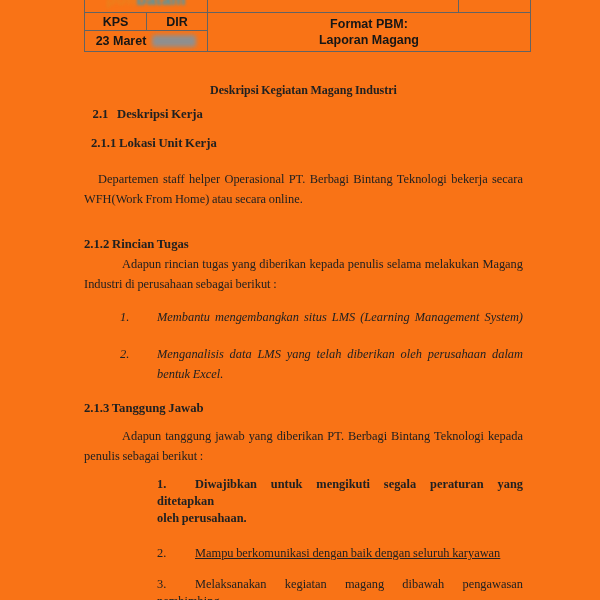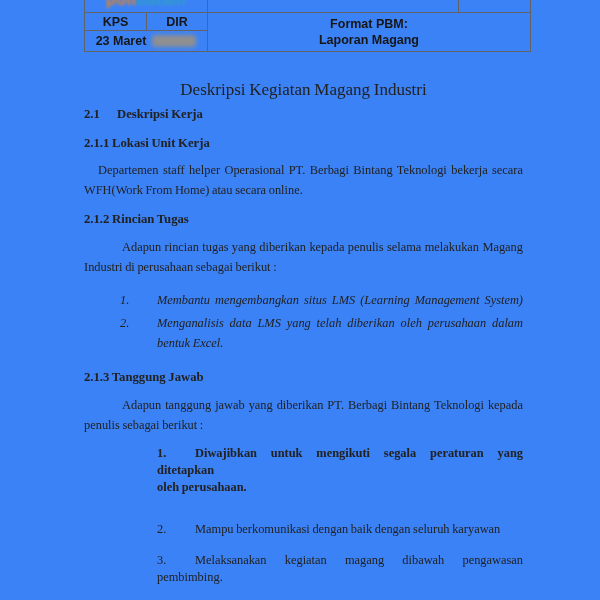--- a/index.html
+++ b/index.html
@@ -1,19 +1,19 @@
 <!DOCTYPE html>
 <html><head>
 <meta charset="utf-8">
 <style>
   html,body { margin:0; padding:0; background:#ffffff; }
   #page {
     position: relative;
     width: 600px; height: 600px;
-    background: #3b82f6;
+    background: #f97316;
     overflow: hidden;
     font-family: "Liberation Serif", serif;
     color: #212121;
   }
 
   
   #hdr-table {
     position: absolute; left: 84px; top: -28px;
     border-collapse: collapse;
     table-layout: fixed;
@@ -53,45 +53,45 @@
   #content {
     position: absolute; left: 84px; top: 51px;
     width: 439px;
     font-size: 12.4px;
     line-height: 20px;
     word-spacing: -0.5px;
   }
   .line  { text-align: justify; text-align-last: justify; }
   .lline { text-align: left; text-align-last: left; }
 
-  .doc-title { margin-top: 29px; text-align: center; font-weight: normal; font-size: 17px; }
+  .doc-title { margin-top: 29px; text-align: center; font-weight: bold; font-size: 12px; }
 
   .h-major { margin-top: 4px; font-weight: bold; font-size: 12.7px; }
-  .h-num { display: inline-block; width: 33px; }
+  .h-num { display: inline-block; width: 33px; text-align: center; }
   .h-sub { font-weight: bold; font-size: 12.7px; }
-  #h211 { margin-top: 9px; }
-  #h212 { margin-top: 9px; }
+  #h211 { margin-top: 9px; margin-left: 7px; }
+  #h212 { margin-top: 25px; }
   #h213 { margin-top: 14px; }
 
-  #p211 { margin-top: 7px; }
+  #p211 { margin-top: 16px; }
   #p211 .first { text-indent: 14px; }
-  #p212 { margin-top: 8px; }
+  #p212 { }
   #p213 { margin-top: 8px; }
   .indent-big .first { text-indent: 38px; }
 
   .list-212 .item { margin-left: 73px; font-style: italic; }
   .list-212 .item .first { text-indent: -37px; }
   .list-212 .num { display: inline-block; width: 37px; text-indent: 0; }
   #li212-1 { margin-top: 13px; }
-  #li212-2 { margin-top: 3px; }
+  #li212-2 { margin-top: 17px; }
 
   .list-213 .item { margin-left: 73px; line-height: 17px; }
   .list-213 .num { display: inline-block; width: 38px; }
   #li213-1 { margin-top: 10px; font-weight: bold; }
-  #li213-2 { margin-top: 25px; }
+  #li213-2 { margin-top: 18px; text-decoration: underline; }
   #li213-3 { margin-top: 14px; }
 </style>
 </head>
 <body>
 
 <div id="page">
 
   <table id="hdr-table">
     <colgroup>
       <col style="width:62px">

